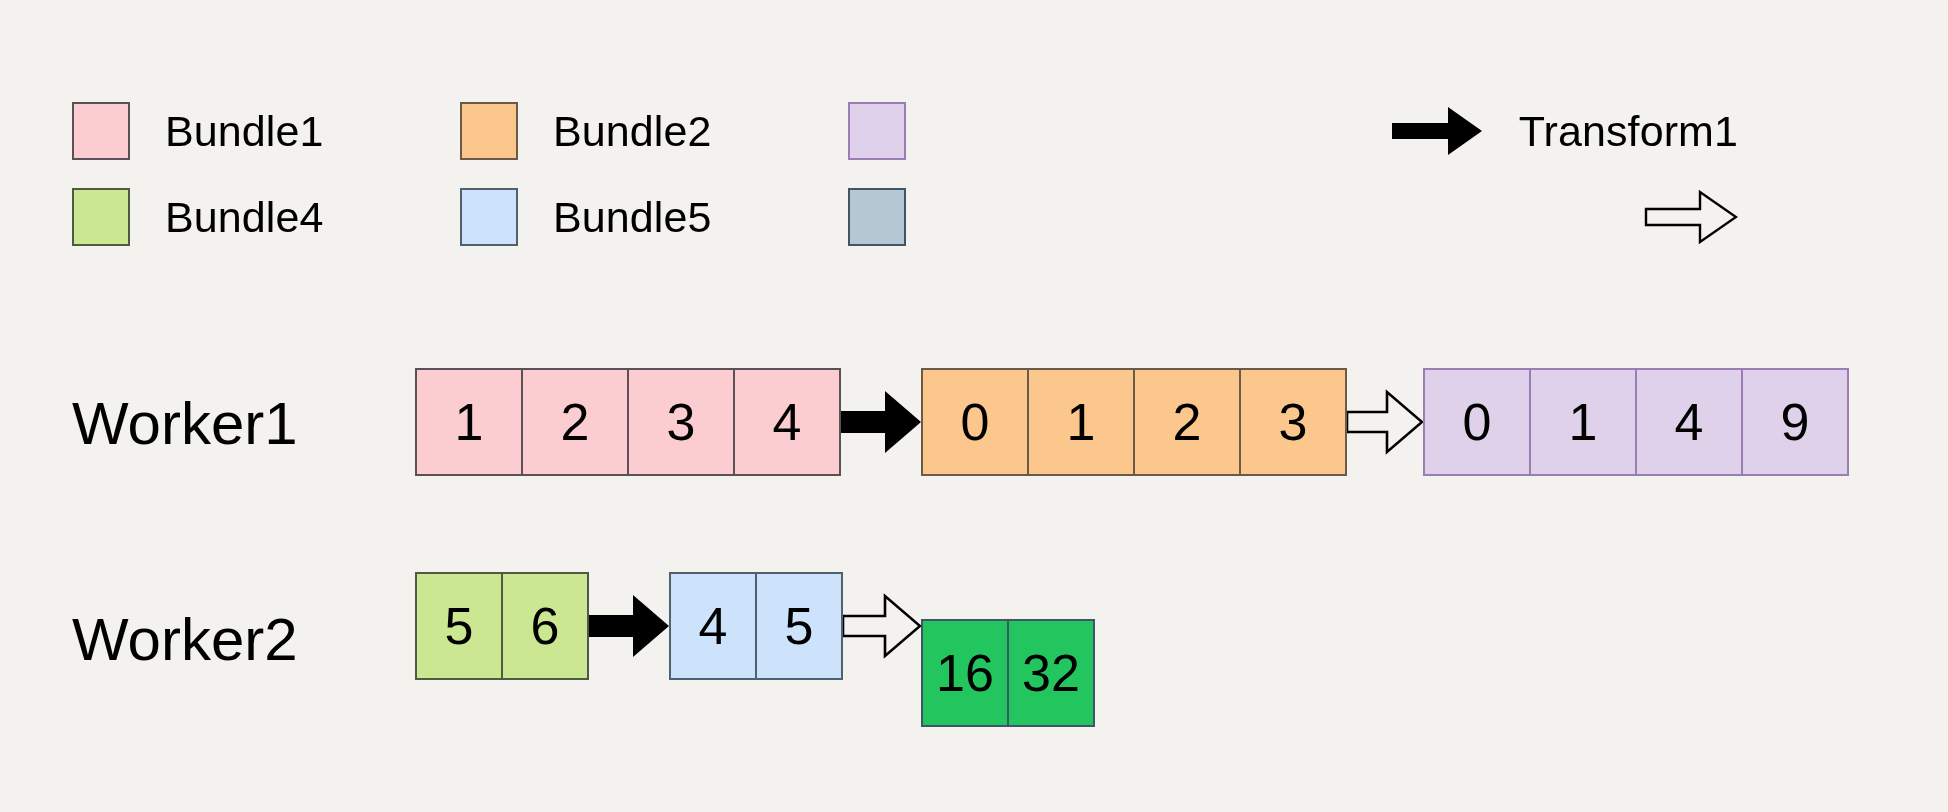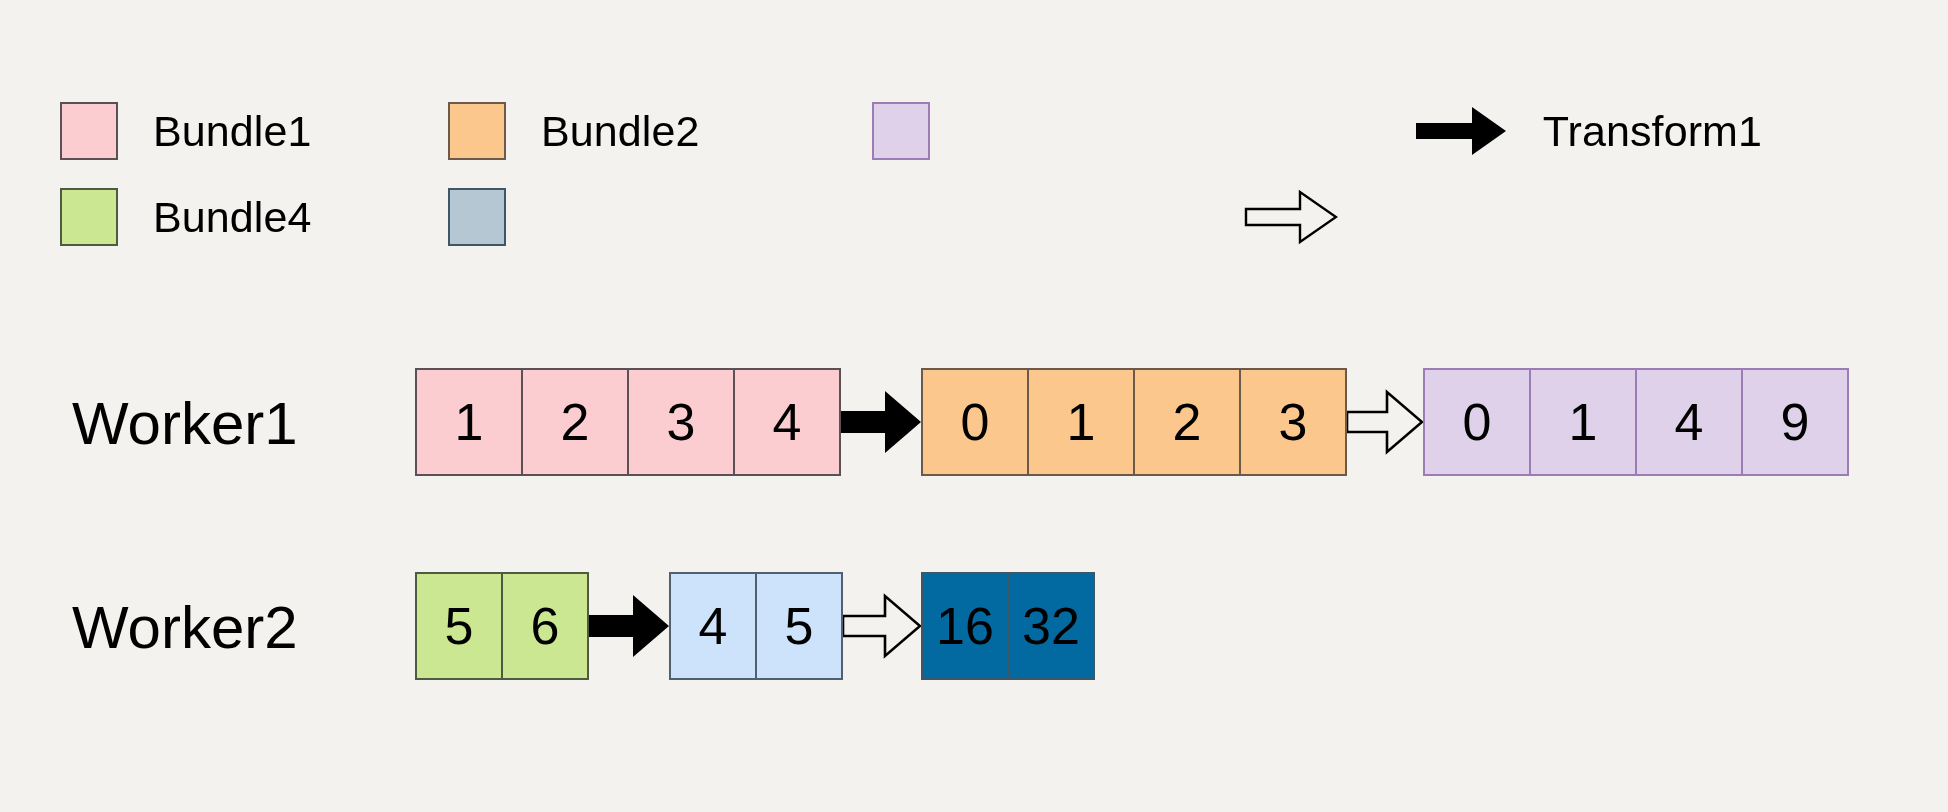--- a/index.html
+++ b/index.html
@@ -18,36 +18,36 @@
 
   #canvas {
     position: relative;
     width: 1948px;
     height: 812px;
   }
 
   
   .legend {
     position: absolute;
-    left: 60px;
+    left: 72px;
     top: 88px;
     width: 1800px;
   }
   .legend-row {
     display: flex;
     align-items: center;
     height: 86px;
   }
   .legend-item {
     display: flex;
     align-items: center;
     height: 86px;
   }
   .legend-item.col0 { width: 388px; }
-  .legend-item.col1 { width: 424px; }
+  .legend-item.col1 { width: 388px; }
   .legend-item.col2 { width: 470px; }
   .legend-item.col3 { width: 420px; justify-content: flex-end; }
 
   .legend-swatch {
     width: 58px;
     height: 58px;
     border: 2px solid #555;
     box-sizing: border-box;
     flex: 0 0 auto;
   }
@@ -80,21 +80,21 @@
   #worker-row-2 { top: 570px; }
 
   .worker-label {
     position: absolute;
     left: 72px;
     font-size: 60px;
     line-height: 1;
     white-space: nowrap;
   }
   #worker-row-1 .worker-label { top: 28px; }
-  #worker-row-2 .worker-label { top: 28px; text-align: center; }
+  #worker-row-2 .worker-label { top: 40px; text-align: center; }
 
   .pipeline {
     position: absolute;
     left: 415px;
     top: 0;
     display: flex;
     align-items: center;
     height: 112px;
   }
 
@@ -118,21 +118,21 @@
   .cell:first-child { margin-left: 0; }
 
   .bundle.w2 .cell { width: 88px; }
 
   
   .b1 .cell { background: #fbccd0; border-color: #5a5055; }
   .b2 .cell { background: #fbc78c; border-color: #6b5a48; }
   .b3 .cell { background: #ded1e9; border-color: #9b7cb5; }
   .b4 .cell { background: #cce791; border-color: #4f5a42; }
   .b5 .cell { background: #cde3fb; border-color: #51606e; }
-  .b6 .cell { background: #0369a1; border-color: #3f5667; }
+  .b6 .cell { background: #22c55e; border-color: #3f5667; margin-top: 47px; }
 
   .connector {
     flex: 0 0 auto;
     display: flex;
     align-items: center;
     justify-content: center;
   }
   .connector svg { display: block; }
 
   .conn-solid { width: 80px; }
@@ -174,20 +174,24 @@
 
     </div>
 
     <div class="legend-row">
 
       <div class="legend-item col0">
         <div class="legend-swatch" style="background:#cce791;border-color:#4f5a42;"></div>
         <div class="legend-label">Bundle4</div>
       </div>
 
+      <div class="legend-item col1">
+        <div class="legend-swatch" style="background:#cde3fb;border-color:#51606e;"></div>
+        <div class="legend-label">Bundle5</div>
+      </div>
 
       <div class="legend-item col2">
         <div class="legend-swatch" style="background:#b5c7d3;border-color:#3f5667;"></div>
       </div>
 
       <div class="legend-item col3">
         <div class="legend-arrow">
           <svg width="94" height="58" viewBox="0 0 94 58">
             <path d="M2 21 L56 21 L56 4 L92 29 L56 54 L56 37 L2 37 Z" fill="#f4f2ee" stroke="#000" stroke-width="2.4" stroke-linejoin="miter"></path>
           </svg>

